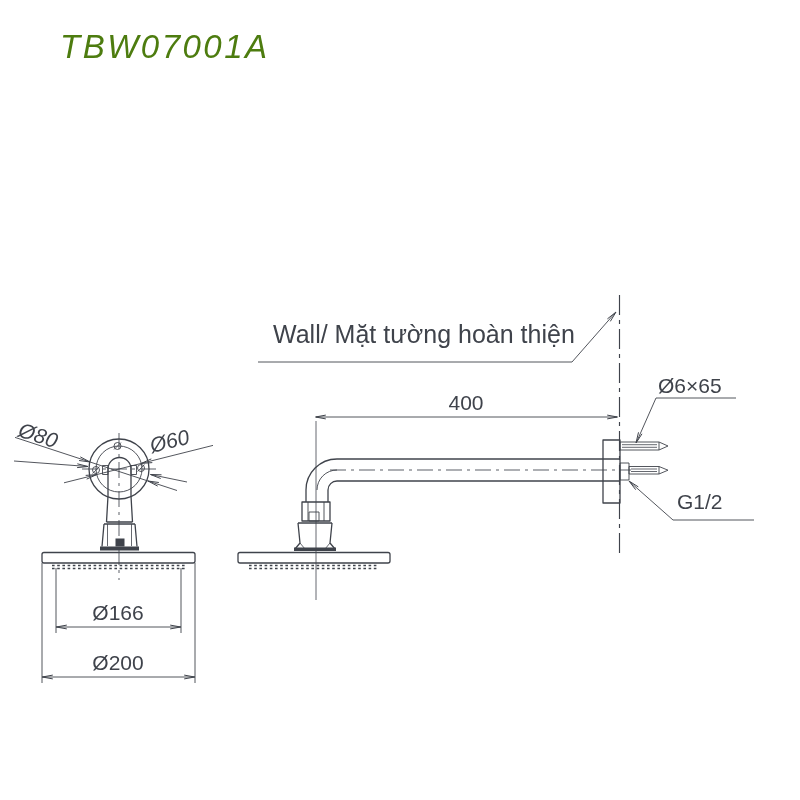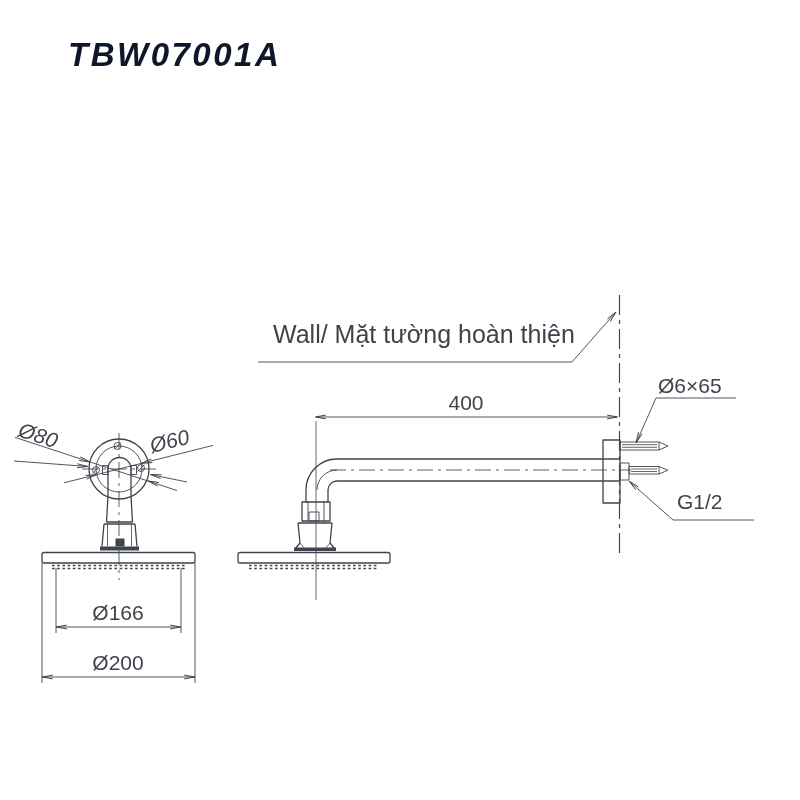--- a/index.html
+++ b/index.html
@@ -1,21 +1,21 @@
 <!DOCTYPE html>
 <html><head>
 <meta charset="utf-8">
 <style>
   html,body{margin:0;padding:0;background:#ffffff;}
   .page{position:relative;width:800px;height:800px;background:#ffffff;overflow:hidden;
         font-family:"Liberation Sans","DejaVu Sans",sans-serif;}
-  .title{position:absolute;left:56px;top:24px;margin:12px;
+  .title{position:absolute;left:56px;top:24px;margin:4px;
          font-family:"Liberation Sans","DejaVu Sans",sans-serif;
-         font-size:33px;font-weight:bold;font-style:italic;letter-spacing:2.5px;
-         color:#0f172a;}
+         font-size:33px;font-weight:normal;font-style:italic;letter-spacing:2.5px;
+         color:#4d7c0f;}
   svg{position:absolute;left:0;top:0;}
   .ln{stroke:#3f434b;fill:none;stroke-width:1.3;stroke-linejoin:round;}
   .thin{stroke-width:0.9;}
   .hair{stroke-width:0.8;}
   .cl{stroke:#3f434b;fill:none;stroke-width:0.85;stroke-dasharray:16 5 3 5;}
   .wallln{stroke:#3f434b;fill:none;stroke-width:1.15;stroke-dasharray:20 5 4 5;}
   .noz{stroke:#3f434b;fill:none;stroke-width:1.6;stroke-dasharray:2.6 2.6;}
   .fillshape{fill:#3f434b;stroke:none;}
   .arrow{stroke:#3f434b;fill:none;stroke-width:1;stroke-linejoin:miter;}
   text.dim{font-family:"Liberation Sans","DejaVu Sans",sans-serif;font-size:21px;fill:#3f434b;}

